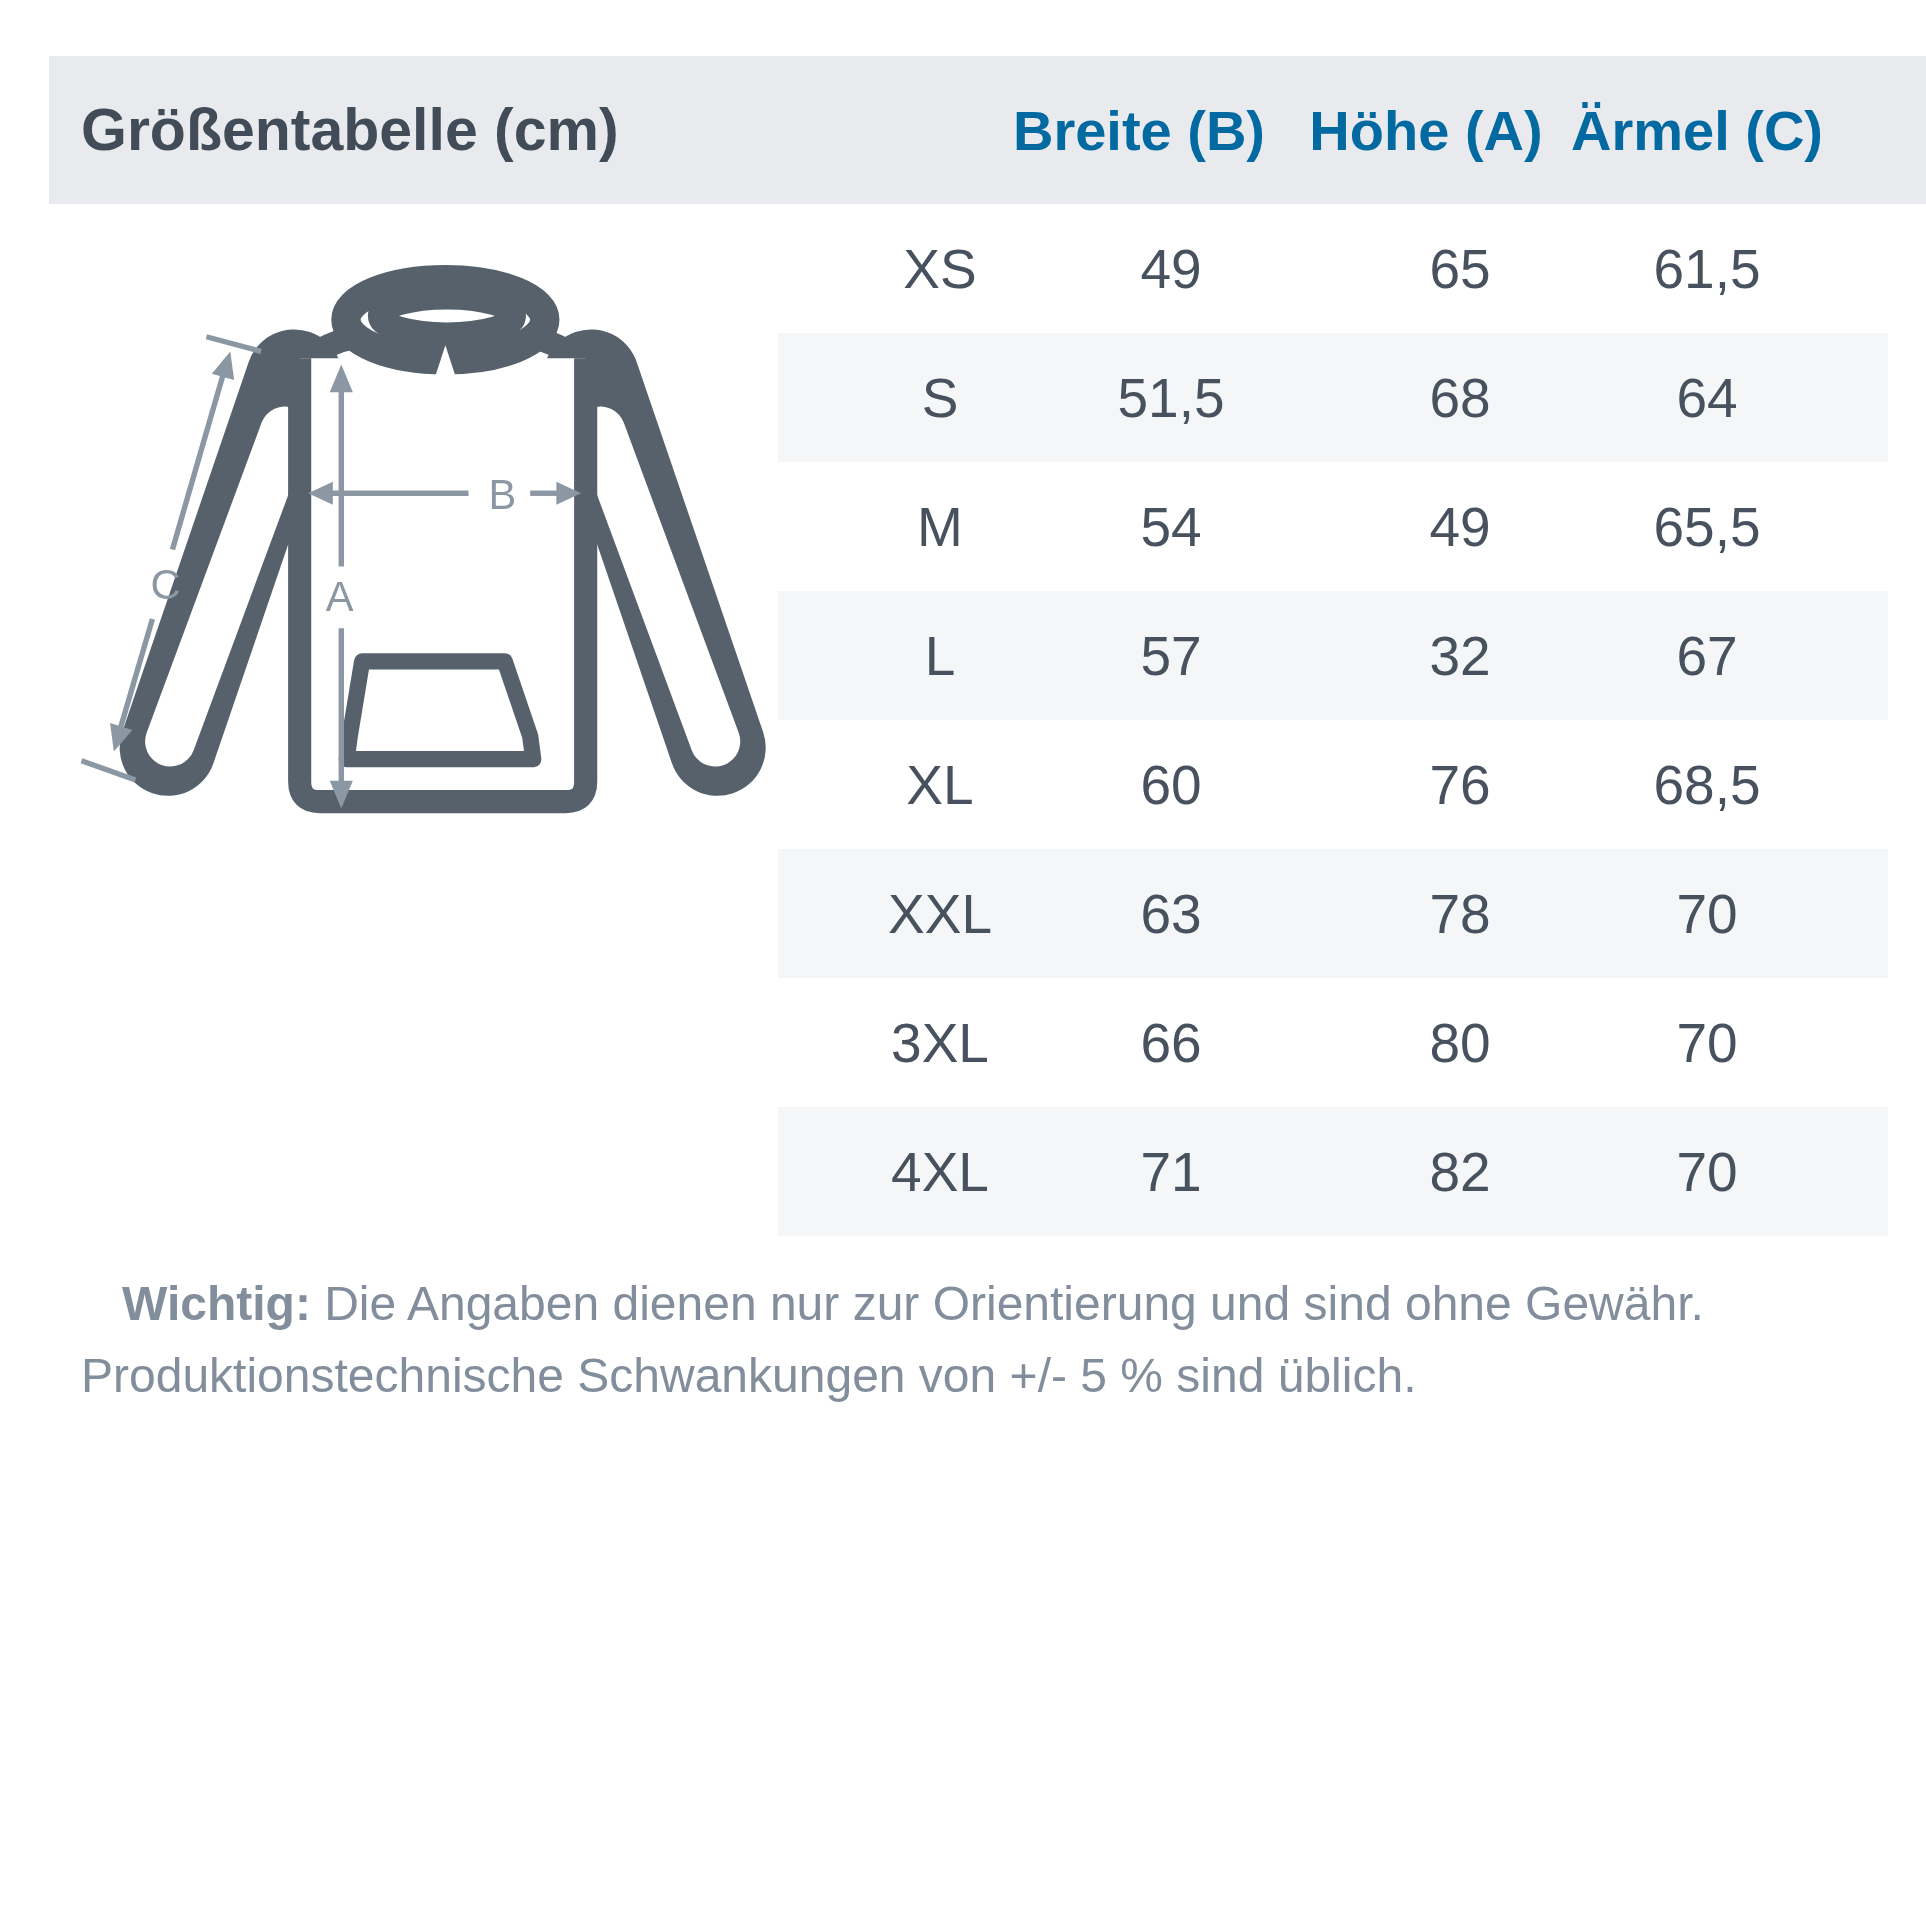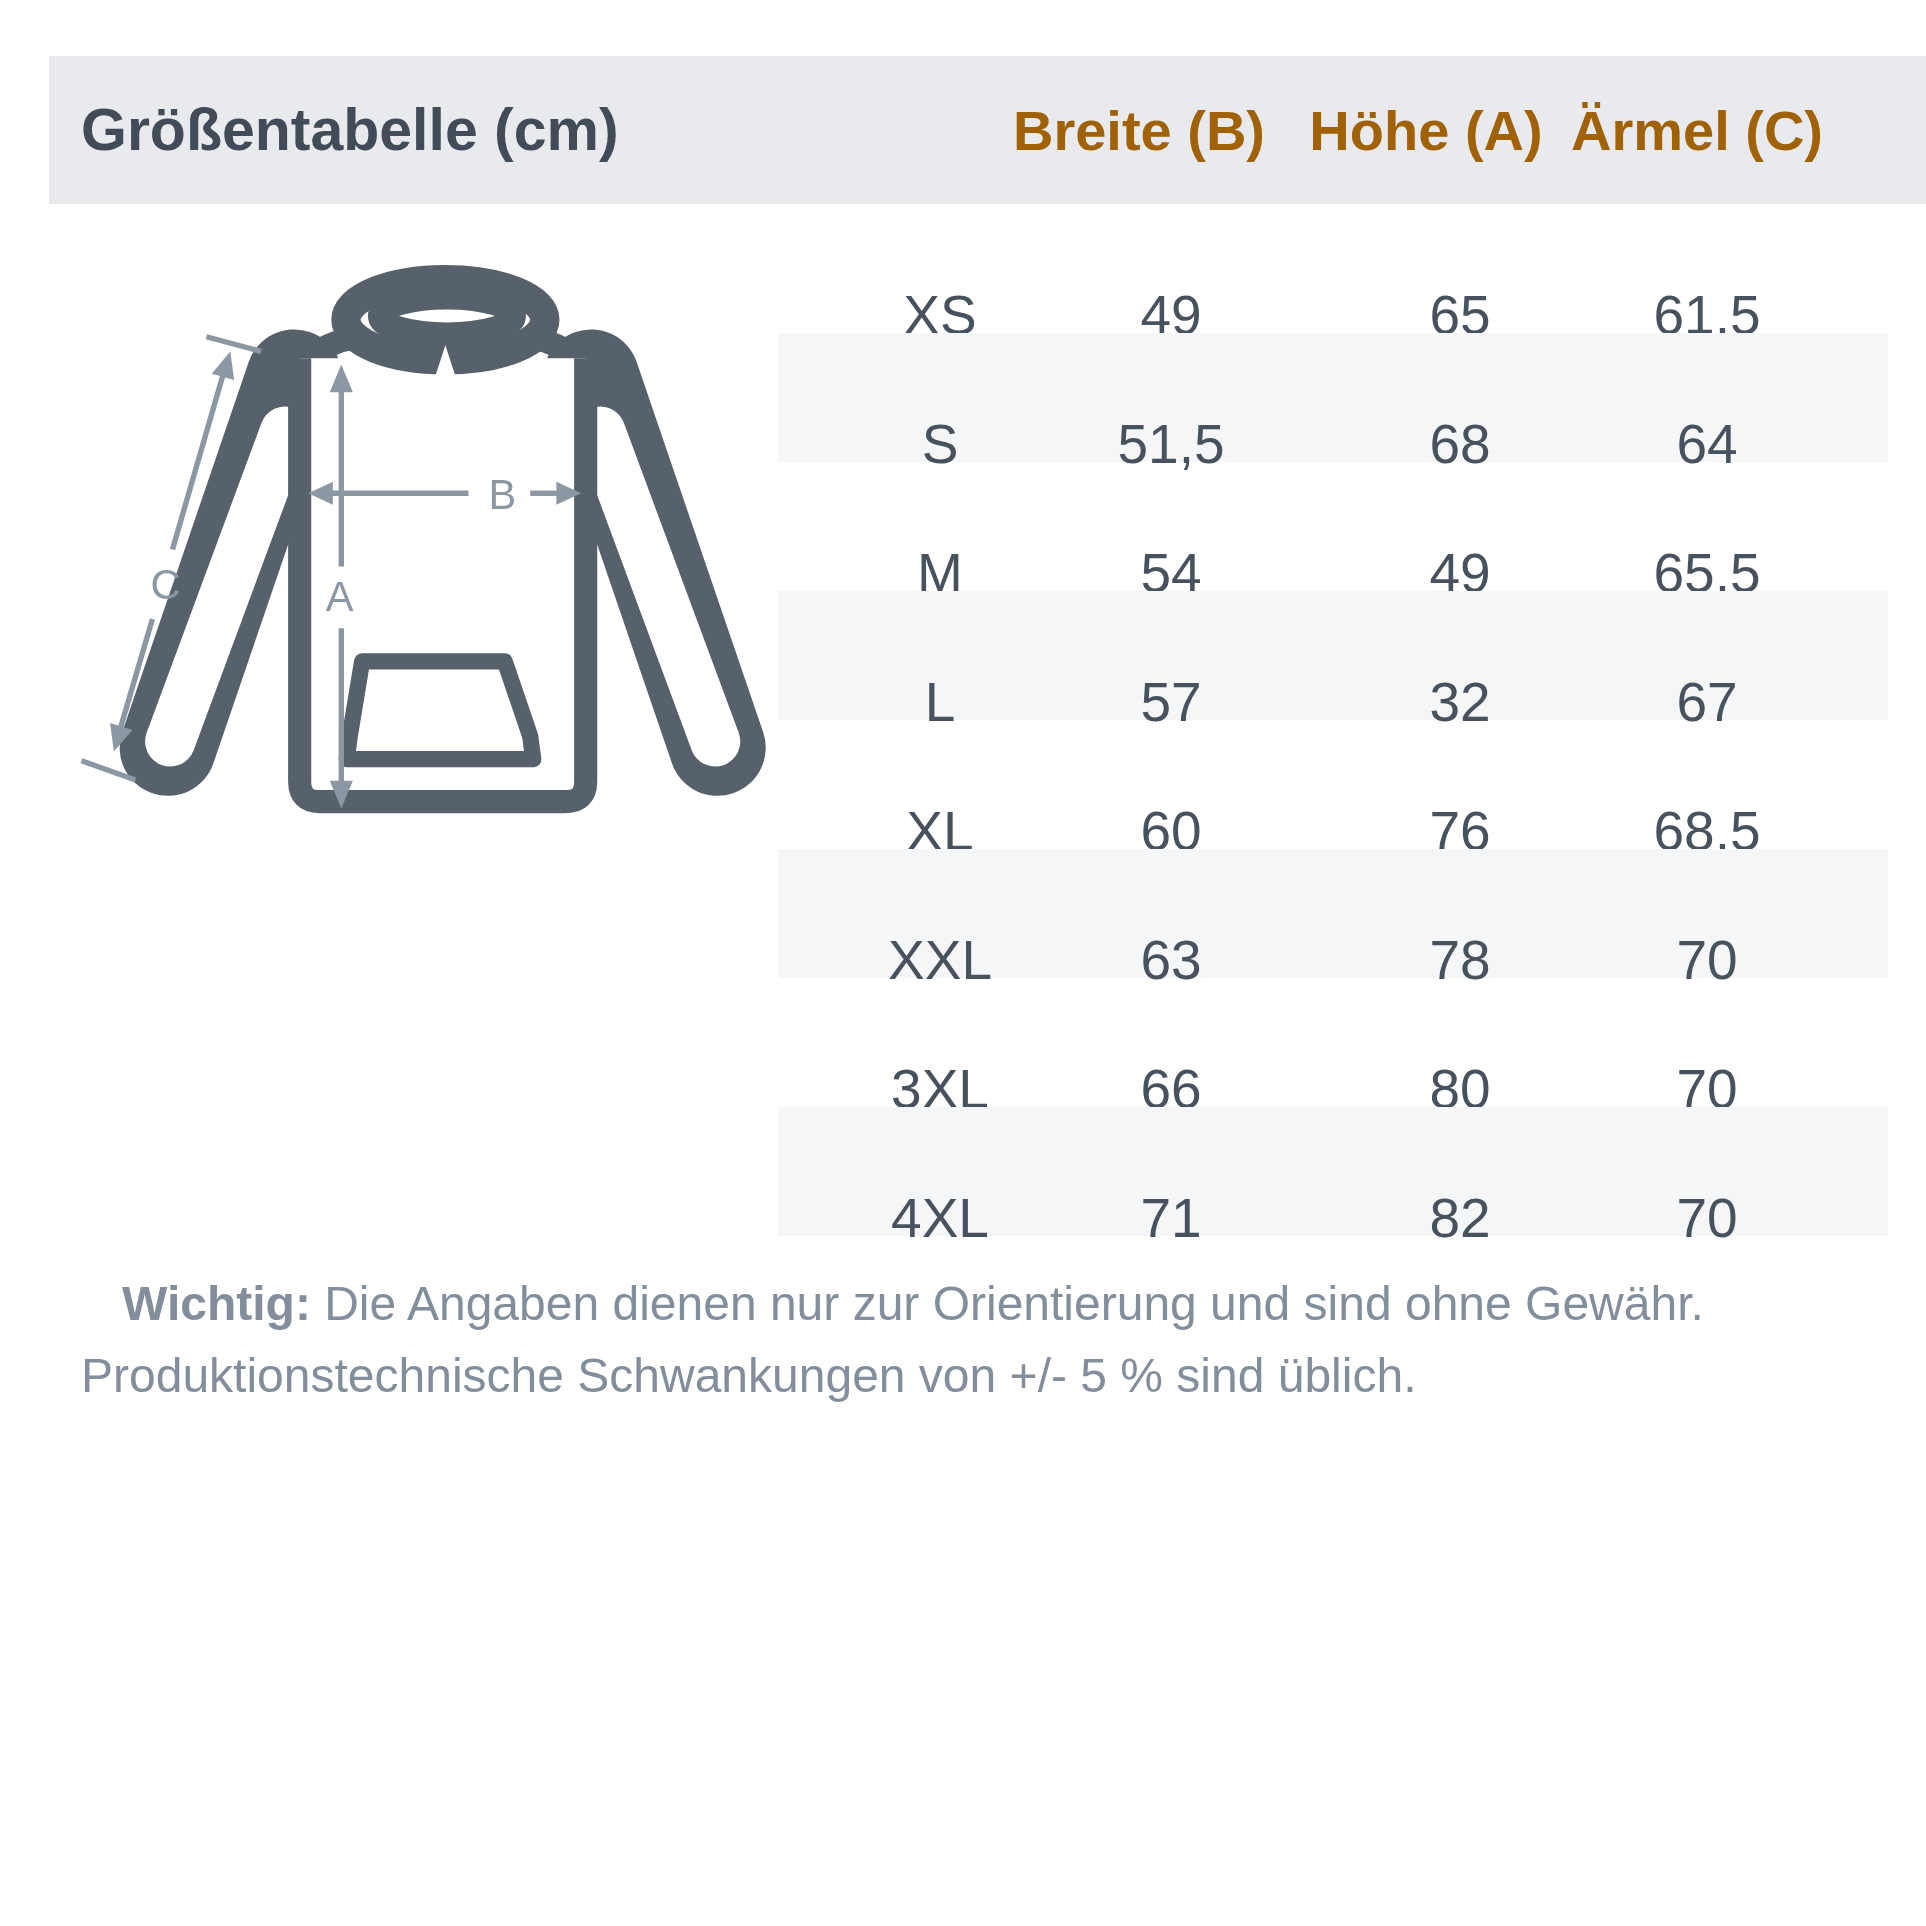--- a/index.html
+++ b/index.html
@@ -4,31 +4,31 @@
 <style>
   html,body{margin:0;padding:0;background:#ffffff;}
   body{width:1926px;height:1926px;position:relative;font-family:"Liberation Sans","DejaVu Sans",sans-serif;}
   .page{position:absolute;inset:0;background:#ffffff;overflow:hidden;}
 
   
   .header-bar{position:absolute;left:49px;top:56px;width:1899px;height:148px;background:#e8eaed;}
   .header-title{position:absolute;left:32px;top:50%;transform:translateY(-50%);
     font-size:59px;font-weight:bold;color:#414c58;white-space:nowrap;}
   .col-head{position:absolute;top:50%;transform:translate(-50%,-50%);
-    font-size:56px;font-weight:bold;color:#a16207;white-space:nowrap;}
+    font-size:56px;font-weight:bold;color:#0369a1;white-space:nowrap;}
   .col-head.c1{left:1090px;}
   .col-head.c2{left:1377px;}
   .col-head.c3{left:1648px;}
 
   
   .rows{position:absolute;left:778px;top:204px;width:1110px;}
   .row{position:relative;height:129px;}
   .row.striped{background:#f5f6f8;}
   .cell{position:absolute;top:50%;transform:translate(-50%,-50%);
-    font-size:55px;color:#47525e;white-space:nowrap;margin-top:46px;}
+    font-size:55px;color:#47525e;white-space:nowrap;}
   .cell.size{left:162px;}
   .cell.breite{left:393px;}
   .cell.hoehe{left:682px;}
   .cell.aermel{left:929px;}
 
   
   .diagram{position:absolute;left:46px;top:208px;width:771px;height:663px;}
 
   
   .footer{position:absolute;left:81px;top:1268px;width:1741px;

